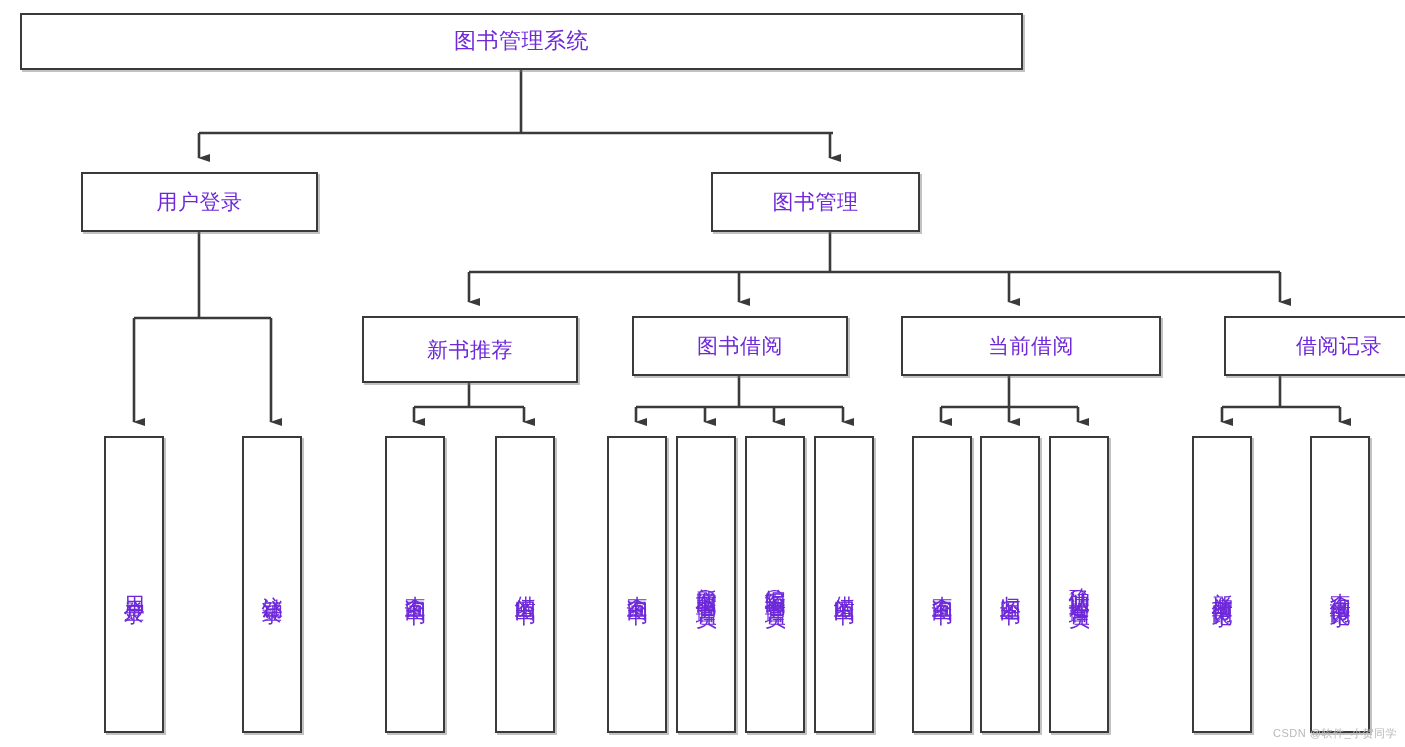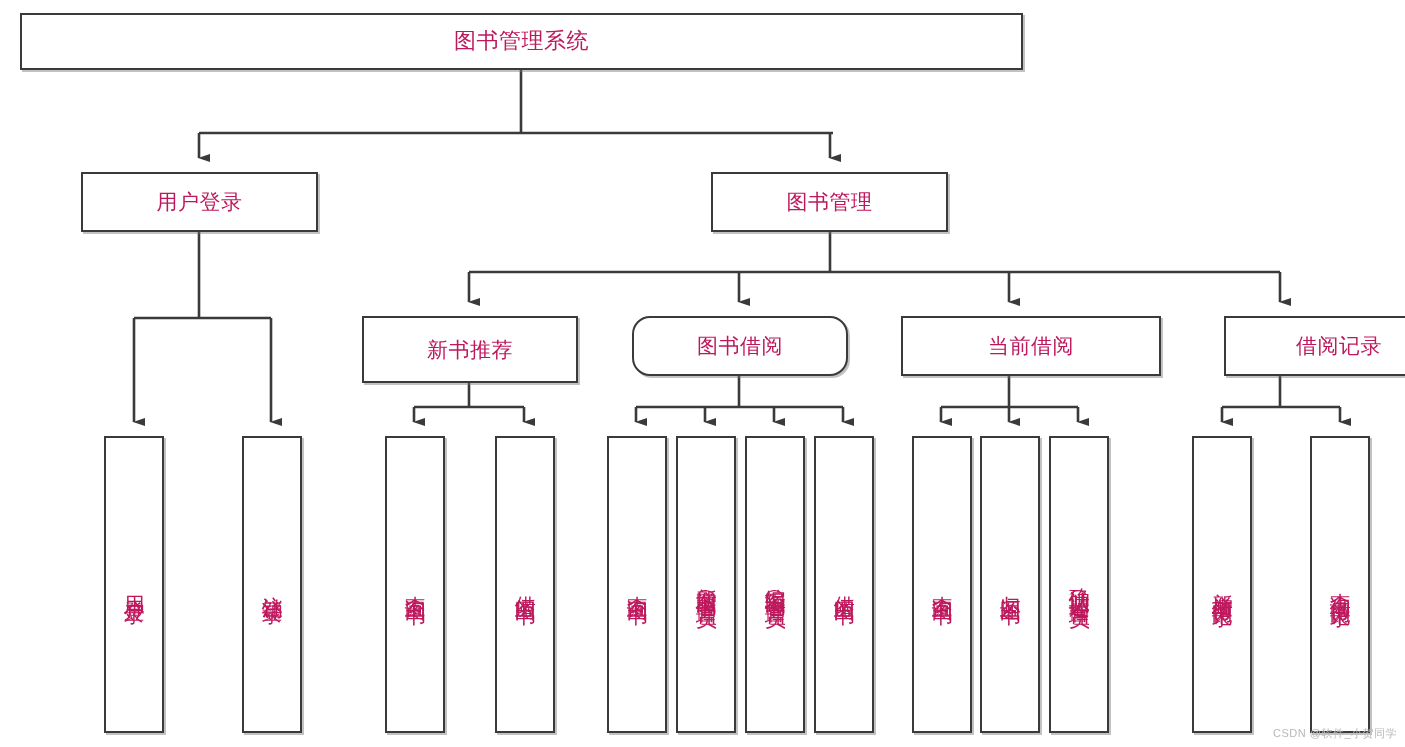--- a/index.html
+++ b/index.html
@@ -33,21 +33,21 @@
     display: flex;
     align-items: center;
     justify-content: center;
     color: #1b1b1b;
   }
   .node-label {
     display: block;
     text-align: center;
     line-height: 1.22;
     letter-spacing: 0.5px;
-    color: #be185d;
+    color: #6d28d9;
     white-space: nowrap;
   }
   
   .lvl-root .node-label { font-size: 22px; }
   
   .lvl-1 .node-label { font-size: 21px; }
   .lvl-2 .node-label { font-size: 21px; }
   
   .lvl-leaf {
     align-items: center;
@@ -129,28 +129,28 @@
     </g>
   </svg>
 
   <div class="node-box lvl-root" style="left:20px; top:13px; width:1003px; height:57px;">
     <span class="node-label">图书管理系统</span>
   </div>
 
   <div class="node-box lvl-1" style="left:81px; top:172px; width:237px; height:60px;">
     <span class="node-label">用户登录</span>
   </div>
-  <div class="node-box lvl-1" style="left:711px; top:172px; width:237px; height:60px;">
+  <div class="node-box lvl-1" style="left:711px; top:172px; width:209px; height:60px;">
     <span class="node-label">图书管理</span>
   </div>
 
   <div class="node-box lvl-2" style="left:362px; top:316px; width:216px; height:67px;">
     <span class="node-label">新书推荐</span>
   </div>
-  <div class="node-box lvl-2" style="left:632px; top:316px; width:216px; height:60px;border-radius:18px;">
+  <div class="node-box lvl-2" style="left:632px; top:316px; width:216px; height:60px;">
     <span class="node-label">图书借阅</span>
   </div>
   <div class="node-box lvl-2" style="left:901px; top:316px; width:260px; height:60px;">
     <span class="node-label">当前借阅</span>
   </div>
   <div class="node-box lvl-2" style="left:1224px; top:316px; width:230px; height:60px;">
     <span class="node-label">借阅记录</span>
   </div>
 
   <div class="node-box lvl-leaf" style="left:104px; top:436px; width:60px; height:297px;">

